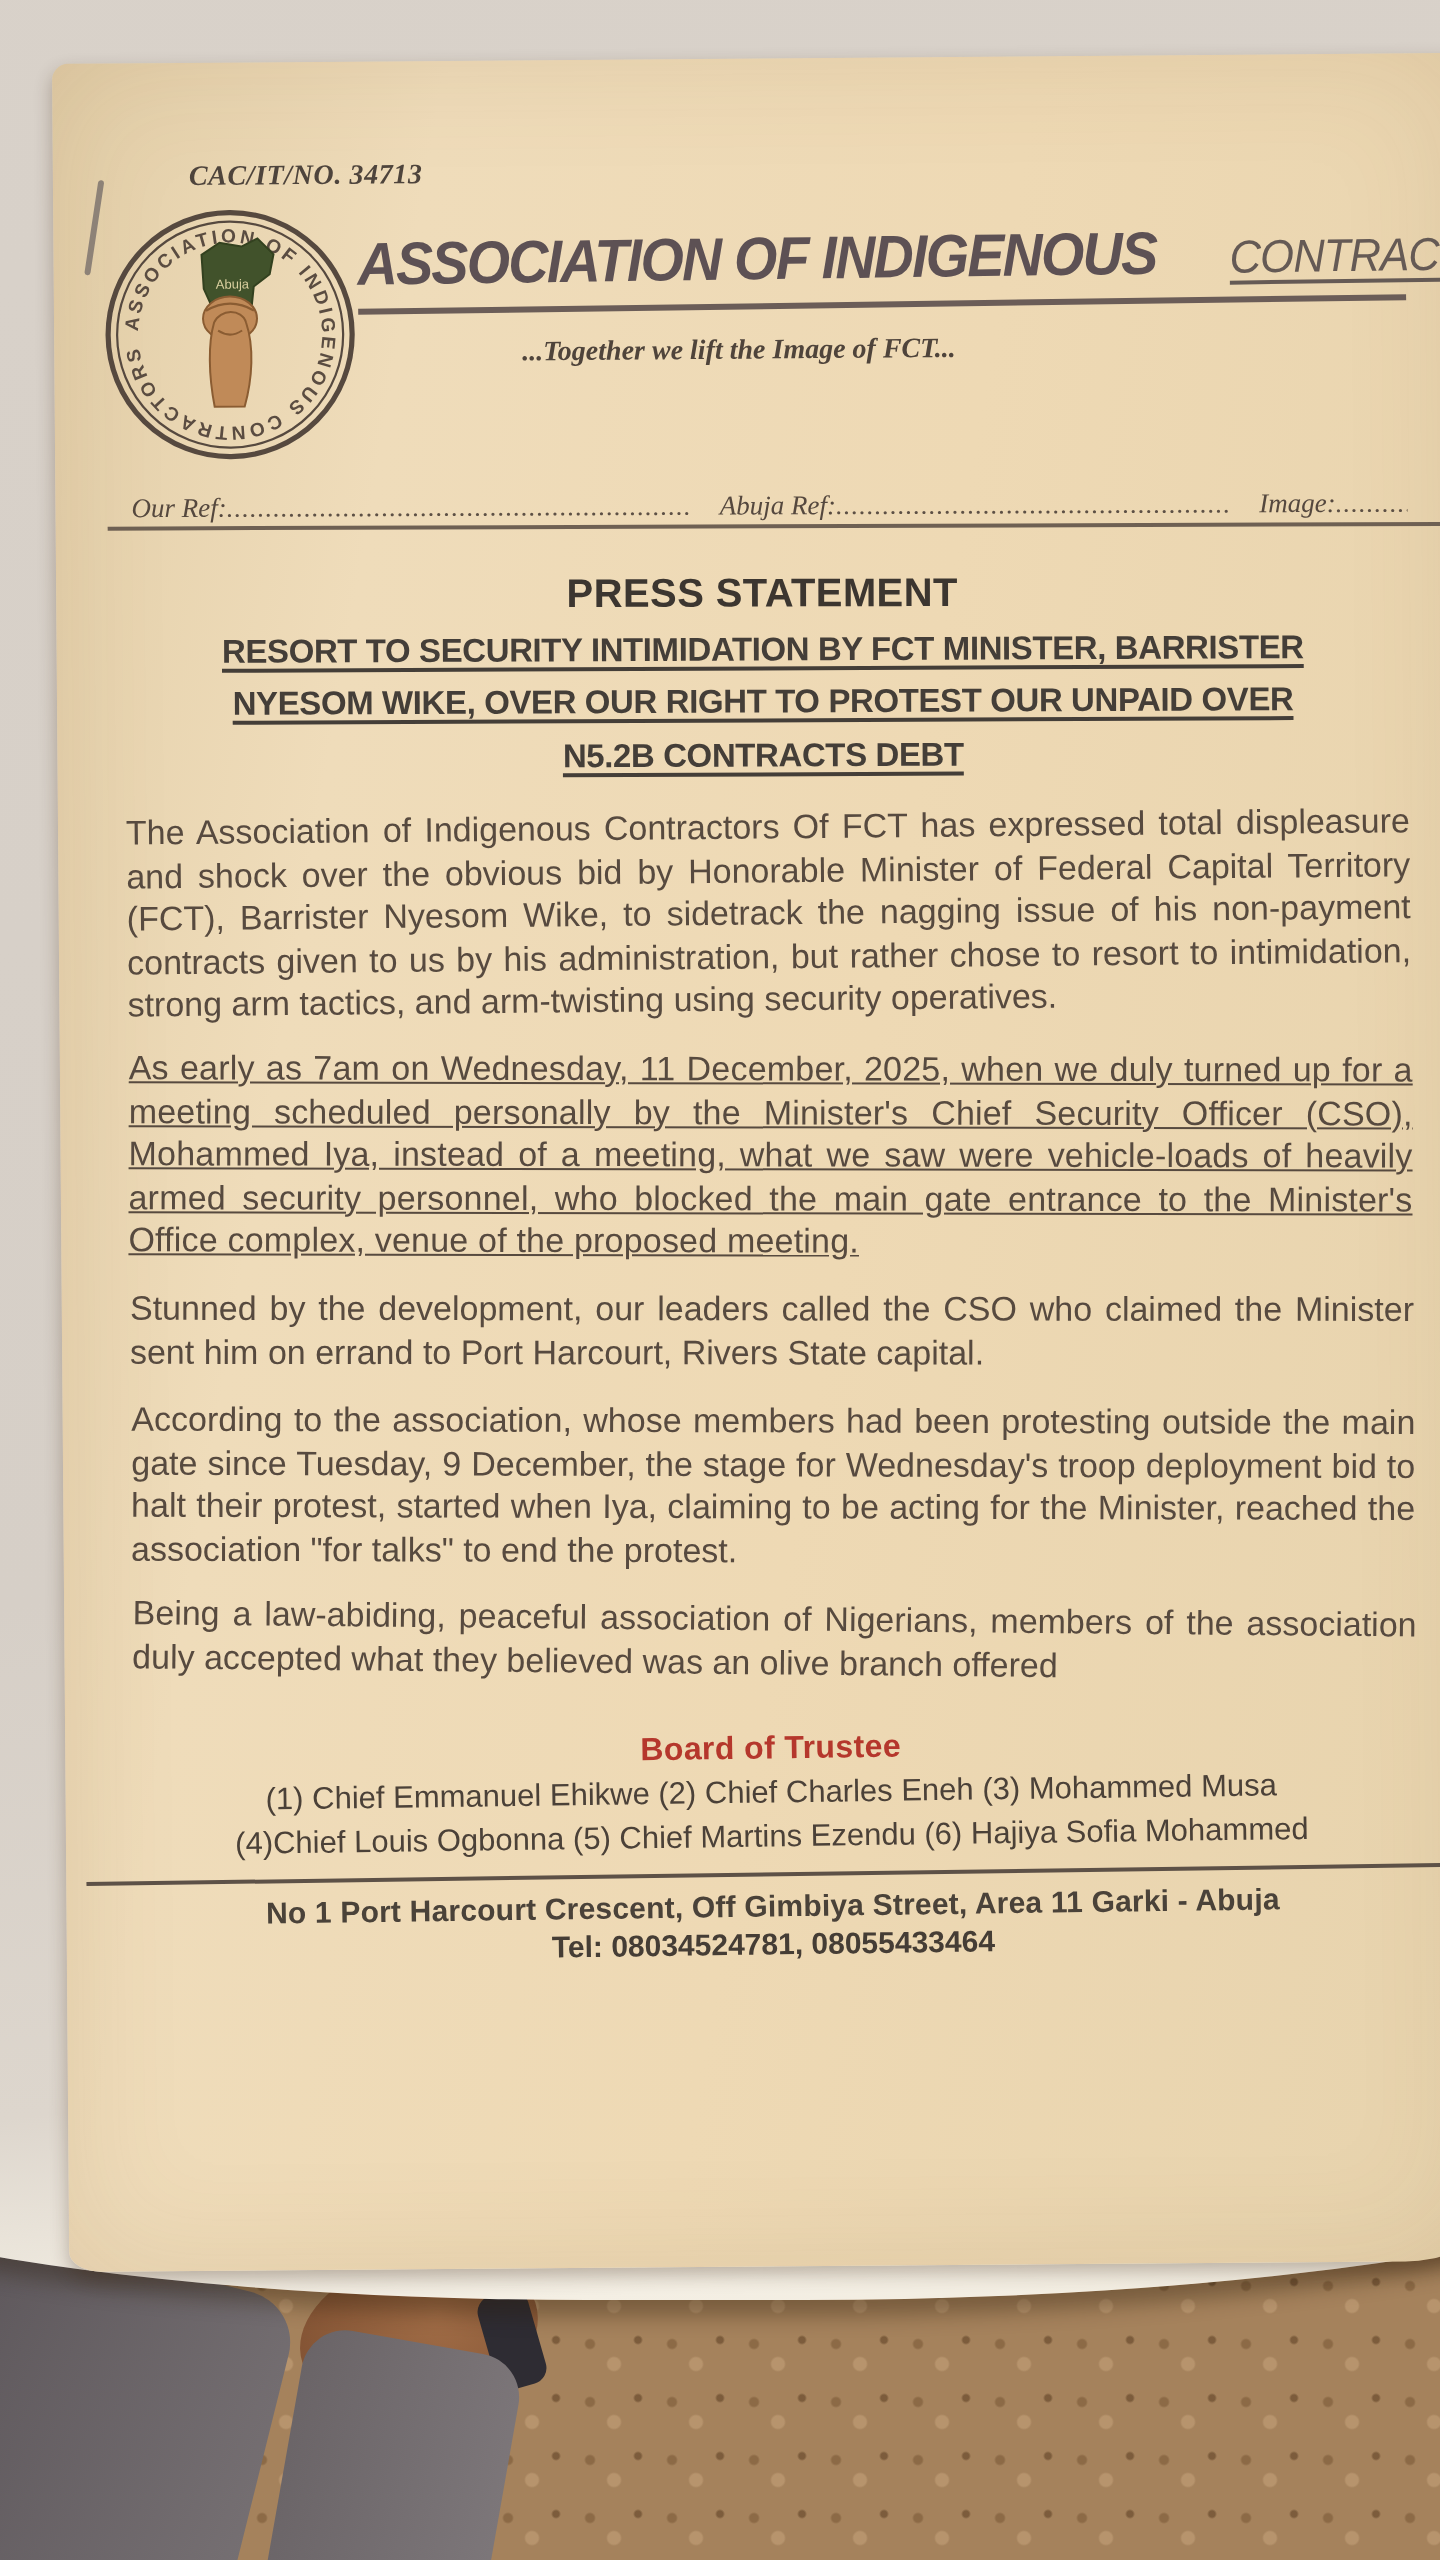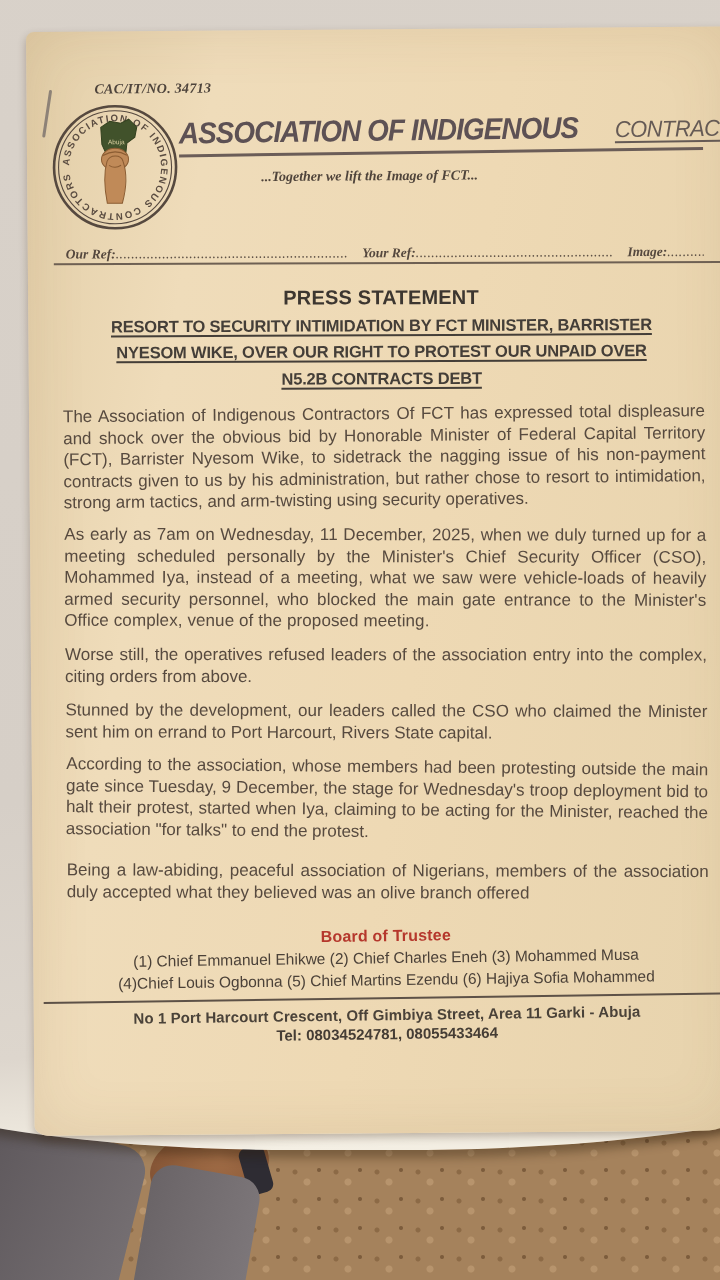--- a/index.html
+++ b/index.html
@@ -87,21 +87,21 @@
     font-family:"Liberation Serif",serif;font-style:italic;font-weight:bold;
     font-size:14px;color:#4f443b;
   }
   .ref-row{
     display:flex;margin-top:16px;margin-left:8px;margin-right:0;
     font-family:"Liberation Serif",serif;font-style:italic;
     font-size:13.5px;color:#55483e;white-space:nowrap;overflow:hidden;
     transform:rotate(.2deg);
   }
   .ref-item{margin-right:14px;}
-  .ref-label{font-weight:bold;}
+  .ref-label{font-weight:normal;}
   .ref-dots{letter-spacing:.5px;color:#5d5045;}
   .ref-rule{
     border:none;border-top:2px solid #6e6053;margin:1px -26px 0 -4px;
     transform:rotate(.25deg);
   }
   
   .kicker{
     text-align:center;margin-top:22px;
     font-size:20px;font-weight:bold;color:#3c3630;letter-spacing:.2px;
     transform:rotate(.3deg);
@@ -115,21 +115,21 @@
     display:block;
     text-decoration:underline;text-decoration-thickness:2px;text-underline-offset:3px;
   }
   .paras{margin-top:12px;}
   .paras p{
     margin:0 0 13px 4px;
     font-size:17px;line-height:21.5px;color:#574a3f;
     text-align:justify;
   }
   .paras p:nth-child(1){transform:rotate(-0.1deg);}
-  .paras p:nth-child(2){transform:rotate(0.55deg);letter-spacing:.1px;}
+  .paras p:nth-child(2){transform:rotate(0.55deg);letter-spacing:.1px;text-decoration:underline;}
   .paras p:nth-child(3){transform:rotate(0.5deg);}
   .paras p:nth-child(4){transform:rotate(0.6deg);}
   .paras p:nth-child(5){transform:rotate(1.0deg);}
   .paras p:nth-child(6){transform:rotate(0.6deg);margin-top:18px;}
   
   .footer{margin-top:24px;text-align:center;transform:rotate(-0.35deg);}
   .board-title{
     color:#b5372c;font-weight:bold;font-size:16px;letter-spacing:.2px;
   }
   .trustees{font-size:15.5px;color:#4b4138;line-height:1.45;margin-top:2px;}
@@ -185,40 +185,39 @@
         </div>
         <div class="tagline">...Together we lift the Image of FCT...</div>
       </div>
     </div>
 
     <div class="ref-row">
       <span class="ref-item">
         <span class="ref-label">Our Ref:</span><span class="ref-dots">............................................................</span>
       </span>
       <span class="ref-item">
-        <span class="ref-label">Your Ref:</span><span class="ref-dots">...................................................</span>
+        <span class="ref-label">Abuja Ref:</span><span class="ref-dots">...................................................</span>
       </span>
       <span class="ref-item">
         <span class="ref-label">Image:</span><span class="ref-dots">.....................................</span>
       </span>
     </div>
     <hr class="ref-rule">
 
     <div class="kicker">PRESS STATEMENT</div>
 
     <div class="headline">
         <span class="hline">RESORT TO SECURITY INTIMIDATION BY FCT MINISTER, BARRISTER</span>
         <span class="hline">NYESOM WIKE, OVER OUR RIGHT TO PROTEST OUR UNPAID OVER</span>
         <span class="hline">N5.2B CONTRACTS DEBT</span>
       </div>
 
     <div class="paras">
         <p>The Association of Indigenous Contractors Of FCT has expressed total displeasure and shock over the obvious bid by Honorable Minister of Federal Capital Territory (FCT), Barrister Nyesom Wike, to sidetrack the nagging issue of his non-payment contracts given to us by his administration, but rather chose to resort to intimidation, strong arm tactics, and arm-twisting using security operatives.</p>
         <p>As early as 7am on Wednesday, 11 December, 2025, when we duly turned up for a meeting scheduled personally by the Minister's Chief Security Officer (CSO), Mohammed Iya, instead of a meeting, what we saw were vehicle-loads of heavily armed security personnel, who blocked the main gate entrance to the Minister's Office complex, venue of the proposed meeting.</p>
-        <p>Worse still, the operatives refused leaders of the association entry into the complex, citing orders from above.</p>
         <p>Stunned by the development, our leaders called the CSO who claimed the Minister sent him on errand to Port Harcourt, Rivers State capital.</p>
         <p>According to the association, whose members had been protesting outside the main gate since Tuesday, 9 December, the stage for Wednesday's troop deployment bid to halt their protest, started when Iya, claiming to be acting for the Minister, reached the association "for talks" to end the protest.</p>
         <p>Being a law-abiding, peaceful association of Nigerians, members of the association duly accepted what they believed was an olive branch offered</p>
       </div>
 
     <div class="footer">
       <div class="board-title">Board of Trustee</div>
       <div class="trustees">
         <div>(1) Chief Emmanuel Ehikwe (2) Chief Charles Eneh (3) Mohammed Musa</div>
         <div>(4)Chief Louis Ogbonna  (5) Chief Martins Ezendu (6)  Hajiya Sofia Mohammed</div>

